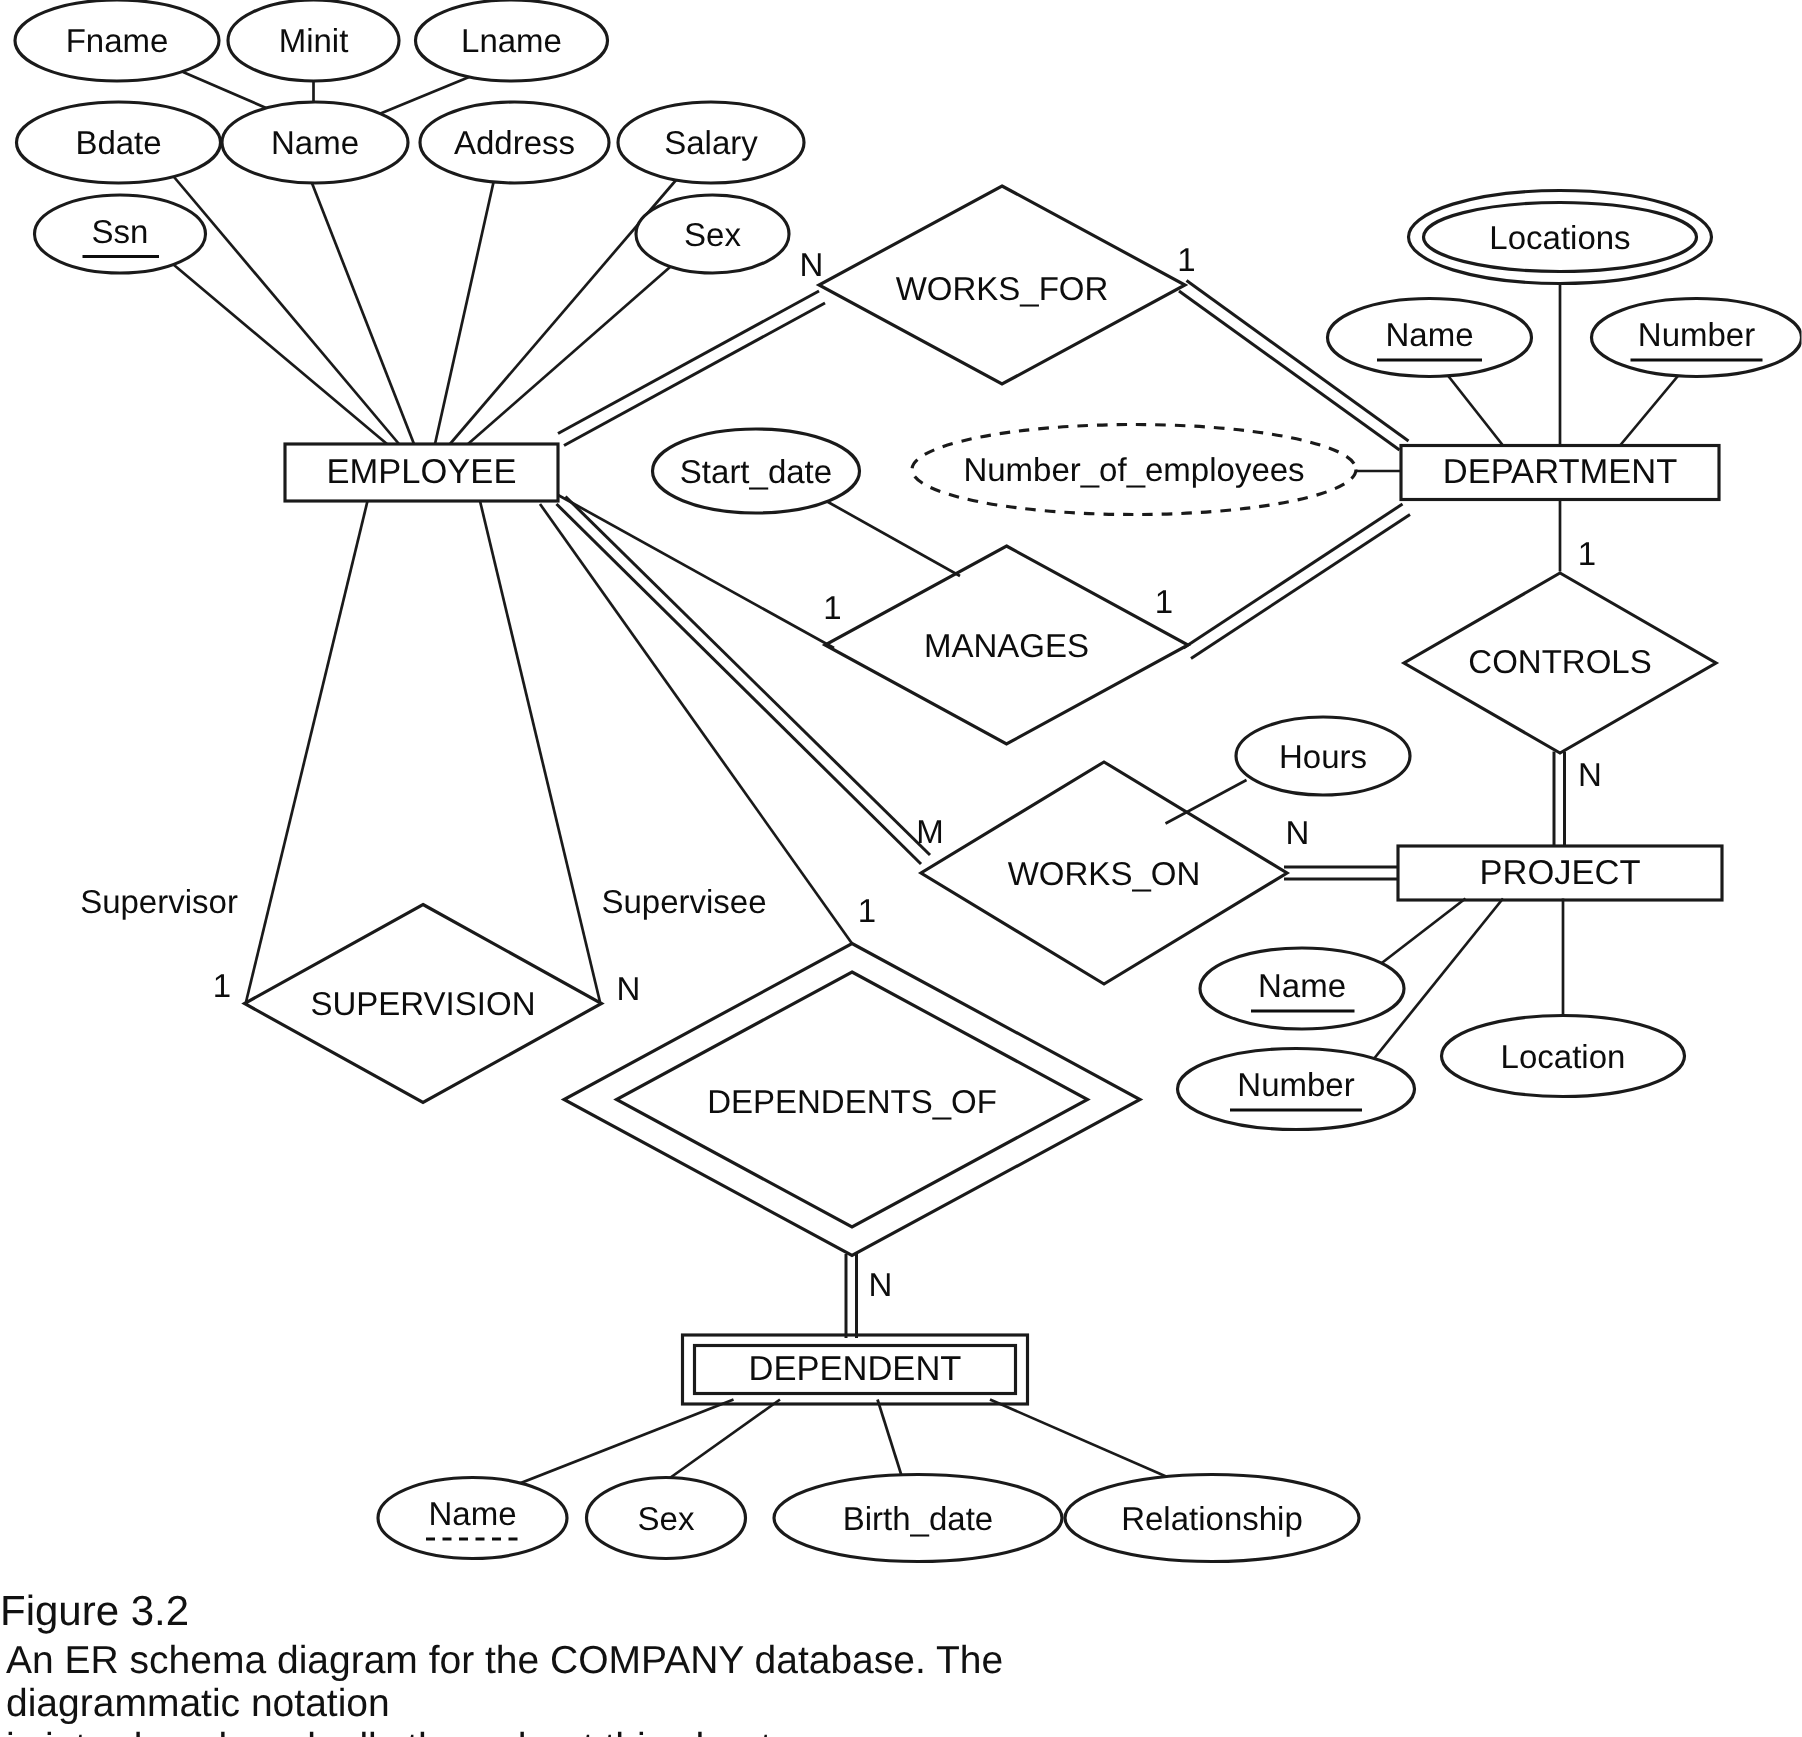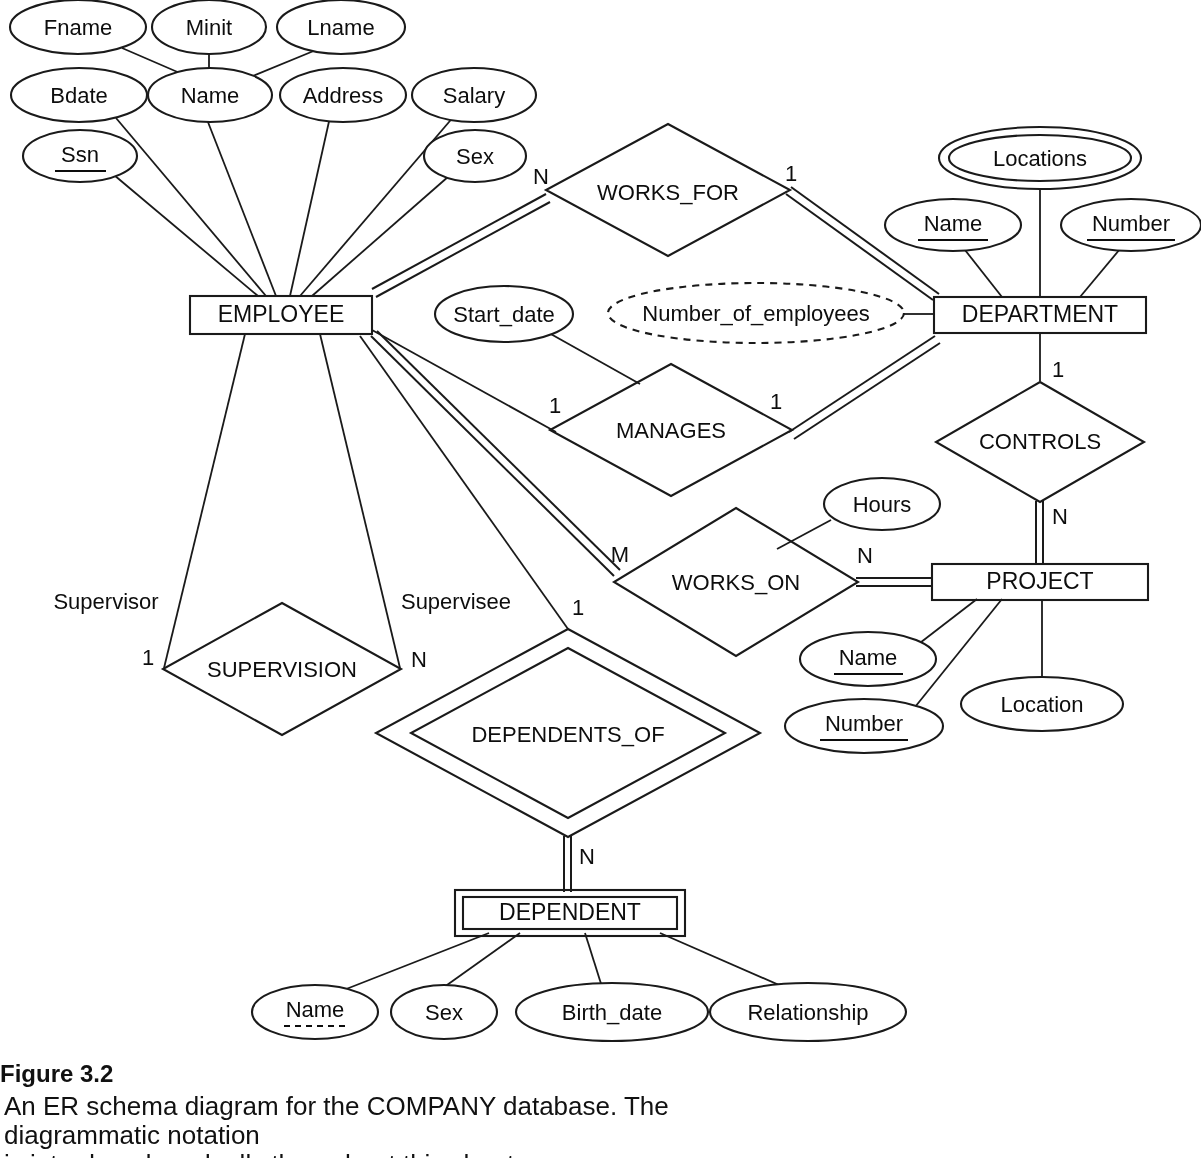--- a/index.html
+++ b/index.html
@@ -75,22 +75,22 @@
     stroke-dasharray: 6 5;
   }
   #caption-block {
     position: absolute;
     left: 0px;
     top: 1060px;
     width: 820px;
     color: #111111;
   }
   #caption-title {
-    font-size: 24px;
-    font-weight: bold;
+    font-size: 28px;
+    font-weight: normal;
     line-height: 28px;
     margin: 0 0 2px 0;
   }
   #caption-body {
     font-size: 26px;
     line-height: 29px;
     margin: 4px;
     white-space: pre-line;
   }
 </style>

